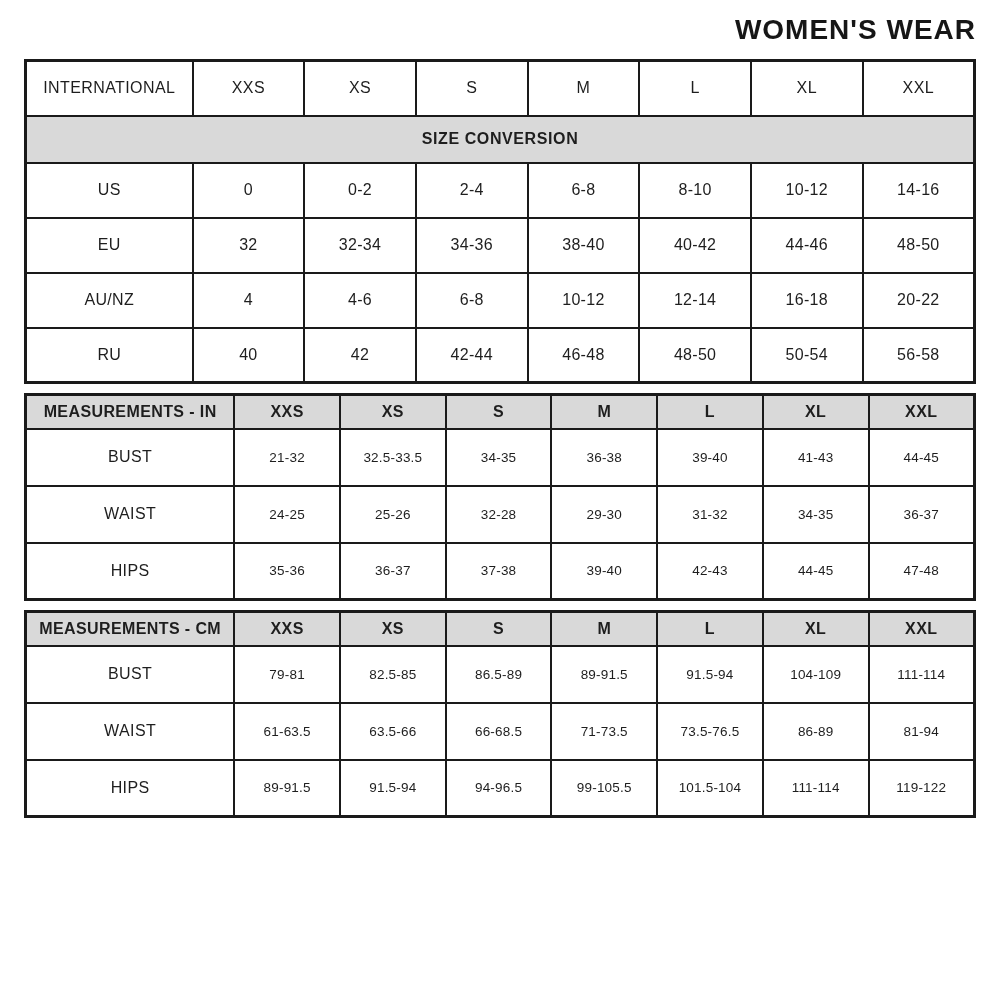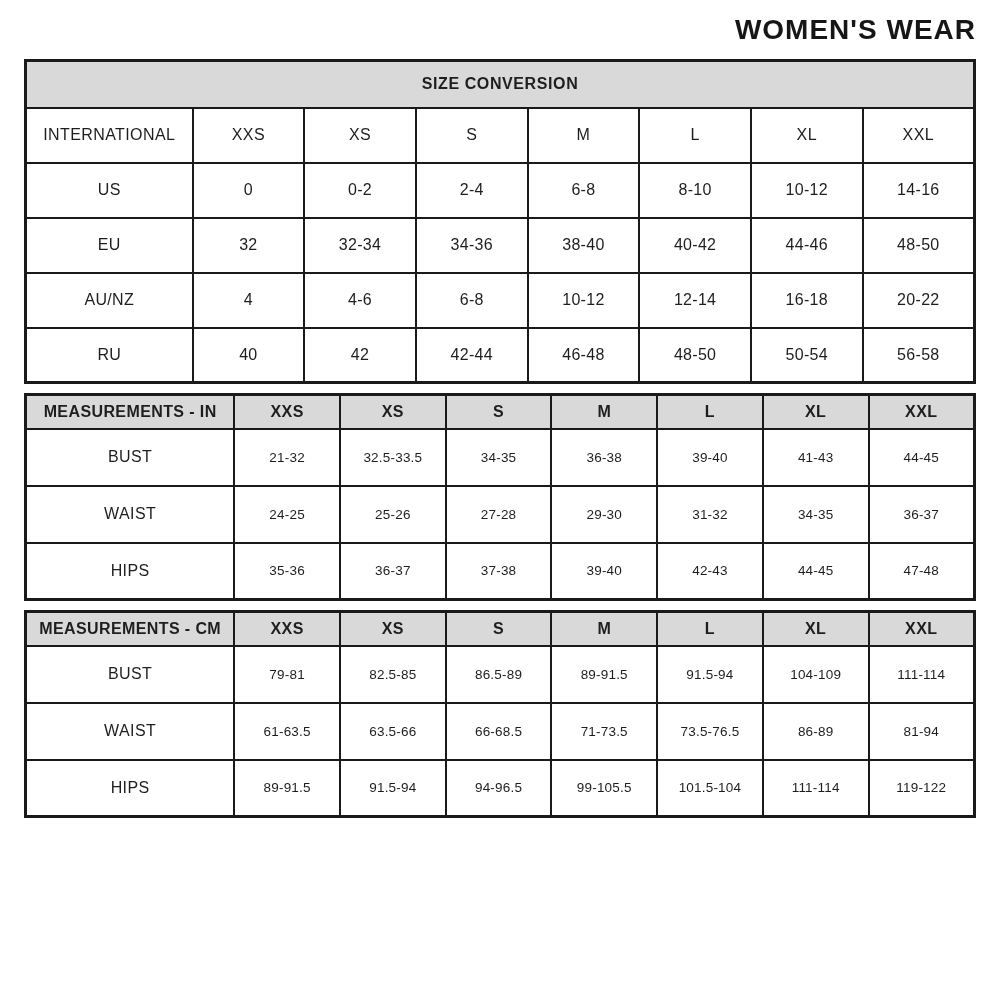--- a/index.html
+++ b/index.html
@@ -70,32 +70,32 @@
       <col style="width:11.77%">
         <col style="width:11.77%">
         <col style="width:11.77%">
       <col style="width:11.77%">
         <col style="width:11.77%">
         <col style="width:11.77%">
         <col style="width:11.78%">
     </colgroup>
     <thead>
       <tr>
-        <th class="banner" colspan="8">SIZE CONVERSION</th>
-      </tr>
-      <tr>
         <th class="colhead">INTERNATIONAL</th>
         <th class="colhead">XXS</th>
         <th class="colhead">XS</th>
         <th class="colhead">S</th>
         <th class="colhead">M</th>
         <th class="colhead">L</th>
         <th class="colhead">XL</th>
         <th class="colhead">XXL</th>
       </tr>
+      <tr>
+        <th class="banner" colspan="8">SIZE CONVERSION</th>
+      </tr>
     </thead>
     <tbody>
 
 
         <tr>
           <td>US</td>
           <td>0</td>
           <td>0-2</td>
           <td>2-4</td>
           <td>6-8</td>
@@ -173,21 +173,21 @@
           <td>36-38</td>
           <td>39-40</td>
           <td>41-43</td>
           <td>44-45</td>
         </tr>
 
         <tr>
           <td class="rowlabel">WAIST</td>
           <td>24-25</td>
           <td>25-26</td>
-          <td>27-28</td>
+          <td>32-28</td>
           <td>29-30</td>
           <td>31-32</td>
           <td>34-35</td>
           <td>36-37</td>
         </tr>
 
         <tr>
           <td class="rowlabel">HIPS</td>
           <td>35-36</td>
           <td>36-37</td>

